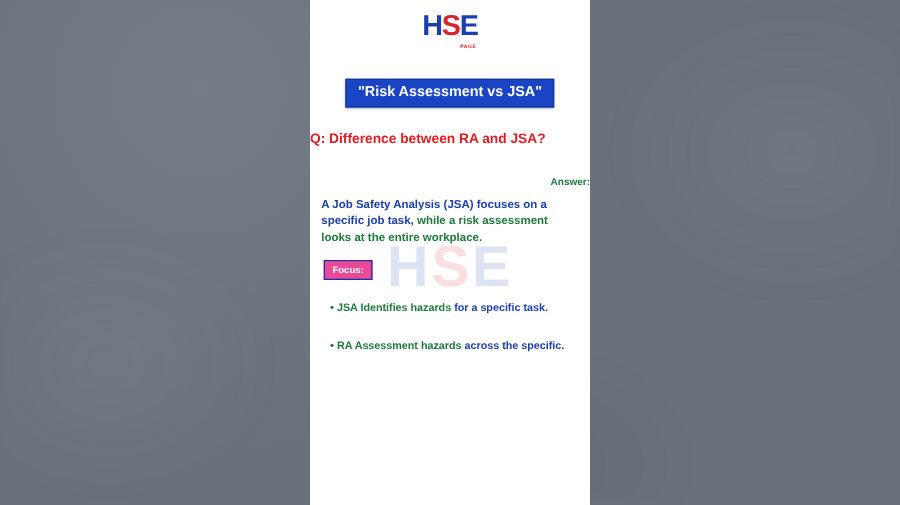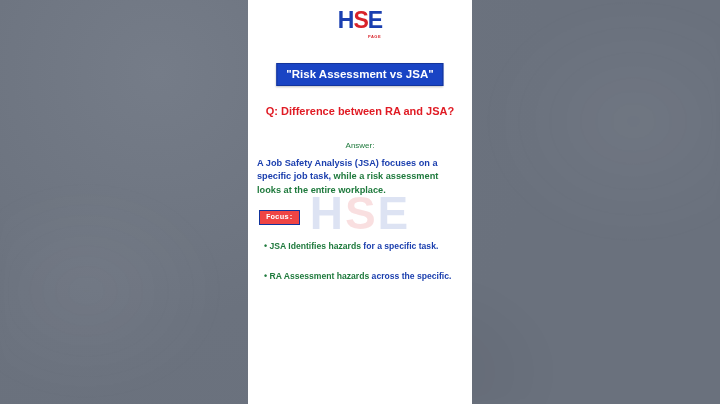--- a/index.html
+++ b/index.html
@@ -61,48 +61,47 @@
     color:#ffffff;
     font-size:11.5px;font-weight:bold;
     padding:4px 9px 5px 9px;
     white-space:nowrap;
     border:1px solid #12349c;
     box-shadow:0 1px 2px rgba(0,0,0,.25);
   }
 
   
   .question{
-    position:absolute;left:0;right:0;top:105px;text-align:center;
+    position:absolute;left:0;right:0;top:105px;text-align:left;
     color:#e01b24;font-size:11px;font-weight:bold;
   }
 
   
   .answer-label{
-    position:absolute;left:0;right:0;top:141px;text-align:center;
-    color:#1f7a3d;font-size:8px;font-weight:normal;
+    position:absolute;left:0;right:0;top:141px;text-align:right;
+    color:#1f7a3d;font-size:8px;font-weight:bold;
   }
 
   
   .answer-body{
     position:absolute;left:9px;right:9px;top:157px;
     font-size:9.2px;font-weight:bold;line-height:1.45;
     text-align:left;
   }
   .clr-blue{color:#1b3fae;}
   .clr-green{color:#1f7a3d;}
 
   
   .pill{
     display:inline-block;
-    background:#ef4444;color:#ffffff;
+    background:#ec4899;color:#ffffff;
     font-size:7.6px;font-weight:bold;
     padding:2.5px 6px 3px 6px;
     white-space:nowrap;
     border:1px solid #12349c;
-    font-family:Liberation Mono, monospace;
   }
   .focus-pill-wrap{position:absolute;left:11px;top:205px;}
   .when-pill-wrap{position:absolute;left:11px;top:263px;}
 
   
   .bullets-focus{
     position:absolute;left:16px;right:10px;top:224px;
     font-size:8.6px;font-weight:bold;line-height:1.5;
   }
   .bullets-when{

